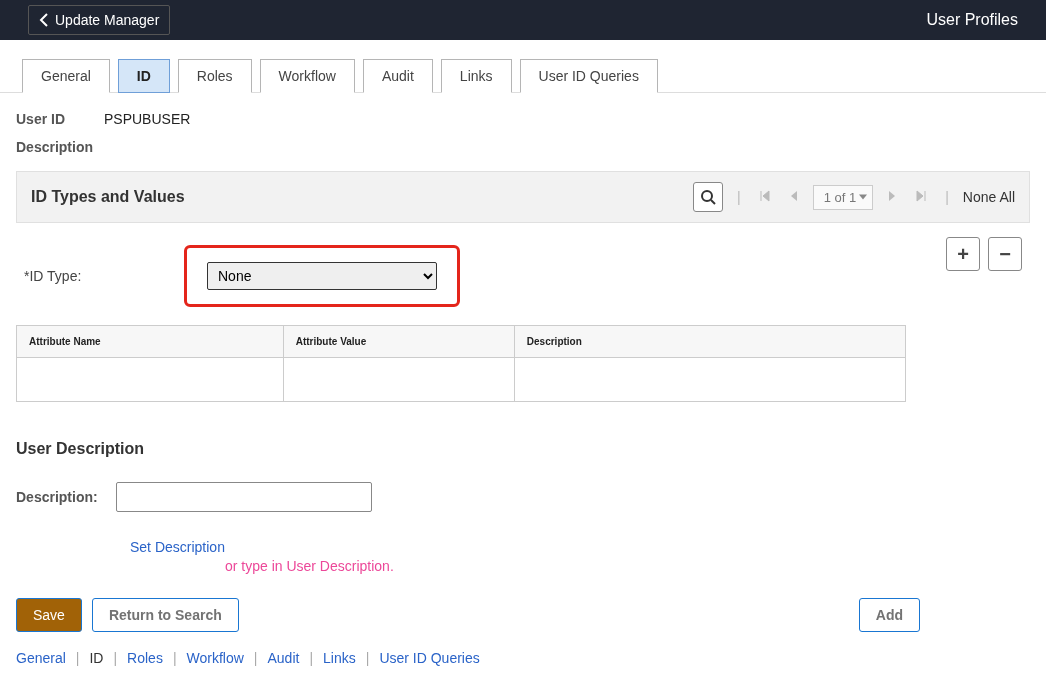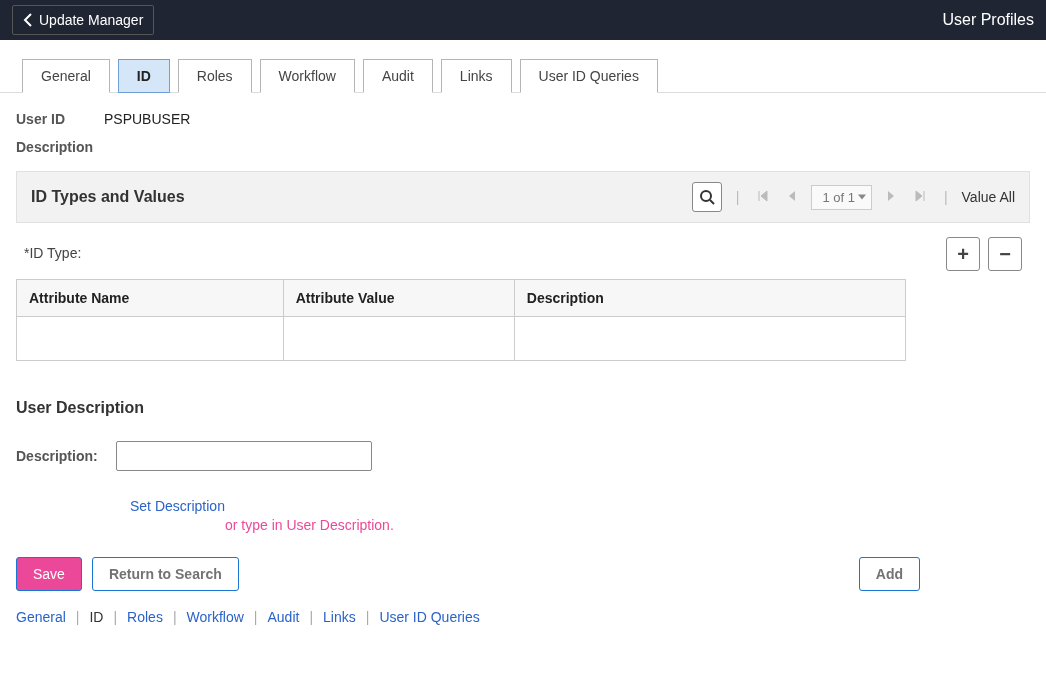--- a/index.html
+++ b/index.html
@@ -1,18 +1,18 @@
 <!DOCTYPE html>
 <html><head>
   <meta charset="utf-8">
   <style>
     * { box-sizing: border-box; margin: 0; padding: 0; }
     body { font-family: Arial, Helvetica, sans-serif; font-size: 14px; color: #333; background: #fff; width: 1046px; }
     
-    .topbar { background: #1f2532; color: #fff; display: flex; align-items: center; justify-content: space-between; height: 40px; padding: 0 12px; }
+    .topbar { background: #1f2532; color: #fff; display: flex; align-items: center; justify-content: space-between; height: 40px; padding: 0 28px; }
     .topbar-left { display: flex; align-items: center; border: 1px solid #555; padding: 6px 10px; border-radius: 2px; cursor: pointer; }
     .topbar-left svg { margin-right: 6px; }
     .topbar-title { font-size: 16px; font-weight: 400; }
     
     .tabs-row { display: flex; gap: 8px; padding: 18px 22px 0 22px; border-bottom: 1px solid #ddd; }
     .tab { border: 1px solid #b5b5b5; padding: 8px 18px; cursor: pointer; background: #fff; font-size: 14px; color: #444; border-bottom: 1px solid #fff; position: relative; top: 1px; }
     .tab.active { background: #d5e6f8; border-color: #6f9fd8; font-weight: bold; color: #222; }
     
     .content { padding: 18px 16px; }
     .field-row { display: flex; align-items: center; margin-bottom: 12px; }
@@ -31,36 +31,36 @@
     .viewall { color: #333; cursor: pointer; font-size: 14px; }
     
     .idtype-row { display: flex; align-items: center; padding: 18px 8px 10px 8px; margin-top: 4px; position: relative; }
     .idtype-label { color: #444; font-size: 14px; width: 160px; }
     .highlight-box { border: 3px solid #e4251b; border-radius: 6px; padding: 14px 20px; display: inline-flex; }
     .idtype-select { width: 230px; height: 28px; font-size: 14px; border: 1px solid #333; border-radius: 2px; padding: 2px 6px; }
     .addremove { position: absolute; right: 8px; top: 10px; display: flex; gap: 8px; }
     .sq-btn { width: 34px; height: 34px; border: 1px solid #888; border-radius: 3px; background: #fff; display: flex; align-items: center; justify-content: center; font-size: 20px; cursor: pointer; color: #444; font-weight: bold; }
     
     .attr-table { width: 890px; border-collapse: collapse; margin-top: 8px; }
-    .attr-table th, .attr-table td { border: 1px solid #ccc; padding: 10px 12px; text-align: left; font-size: 14px; }
+    .attr-table th, .attr-table td { border: 1px solid #ccc; padding: 10px 12px; text-align: left; font-size: 10px; }
     .attr-table th { background: #f7f7f7; font-weight: bold; color: #222; }
     .attr-table td { height: 44px; }
     
     .userdesc-title { font-weight: bold; font-size: 16px; color: #333; margin-top: 38px; margin-bottom: 24px; }
     .desc-row { display: flex; align-items: center; }
     .desc-row .label { color: #555; font-weight: bold; font-size: 14px; width: 100px; }
     .desc-input { width: 256px; height: 30px; border: 1px solid #888; border-radius: 2px; }
     .desc-sub { display: flex; align-items: center; margin-top: 8px; margin-left: 114px; }
     .link { color: #2a63c8; cursor: pointer; font-size: 14px; }
     .helper-text { color: #ec4899; font-size: 14px; margin-top: 38px; }
     
     .button-row { display: flex; align-items: center; justify-content: space-between; margin-top: 24px; padding-right: 110px; }
     .button-row-left { display: flex; gap: 10px; }
     .btn { padding: 8px 16px; border-radius: 3px; font-size: 14px; cursor: pointer; }
-    .btn-primary { background: #ec4899; color: #fff; border: 1px solid #1976d2; }
+    .btn-primary { background: #a16207; color: #fff; border: 1px solid #1976d2; }
     .btn-outline { background: #fff; color: #737373; border: 1px solid #1976d2; font-weight: bold; }
     .btn-disabled { background: #d7d7d7; color: #777; border: 1px solid #d7d7d7; cursor: default; }
     
     .bottom-links { display: flex; gap: 6px; margin-top: 18px; font-size: 14px; align-items: center; flex-wrap: wrap; }
     .bottom-links .sep { color: #aaa; padding: 0 4px; }
     .bottom-links .curr { color: #333; }
   </style>
 </head>
 <body>
 
@@ -116,26 +116,31 @@
         <svg width="10" height="12" viewBox="0 0 10 12">
             <path d="M2 1 L8 6 L2 11 Z" fill="#bbb"></path>
           </svg>
       </span>
       <span class="nav-arrow">
         <svg width="12" height="12" viewBox="0 0 12 12">
             <path d="M10 1 L10 11 M2 1 L8 6 L2 11 Z" fill="#bbb" stroke="#bbb"></path>
           </svg>
       </span>
       <span class="divider-v">|</span>
-      <span class="viewall">Value All</span>
+      <span class="viewall">None All</span>
     </div>
   </div>
 
   <div class="idtype-row">
     <span class="idtype-label">*ID Type:</span>
+    <div class="highlight-box">
+      <select class="idtype-select">
+        <option>None</option>
+      </select>
+    </div>
     <div class="addremove">
       <div class="sq-btn">+</div>
       <div class="sq-btn">−</div>
     </div>
   </div>
 
   <table class="attr-table">
     <thead>
       <tr>
         <th style="width:30%">Attribute Name</th>

